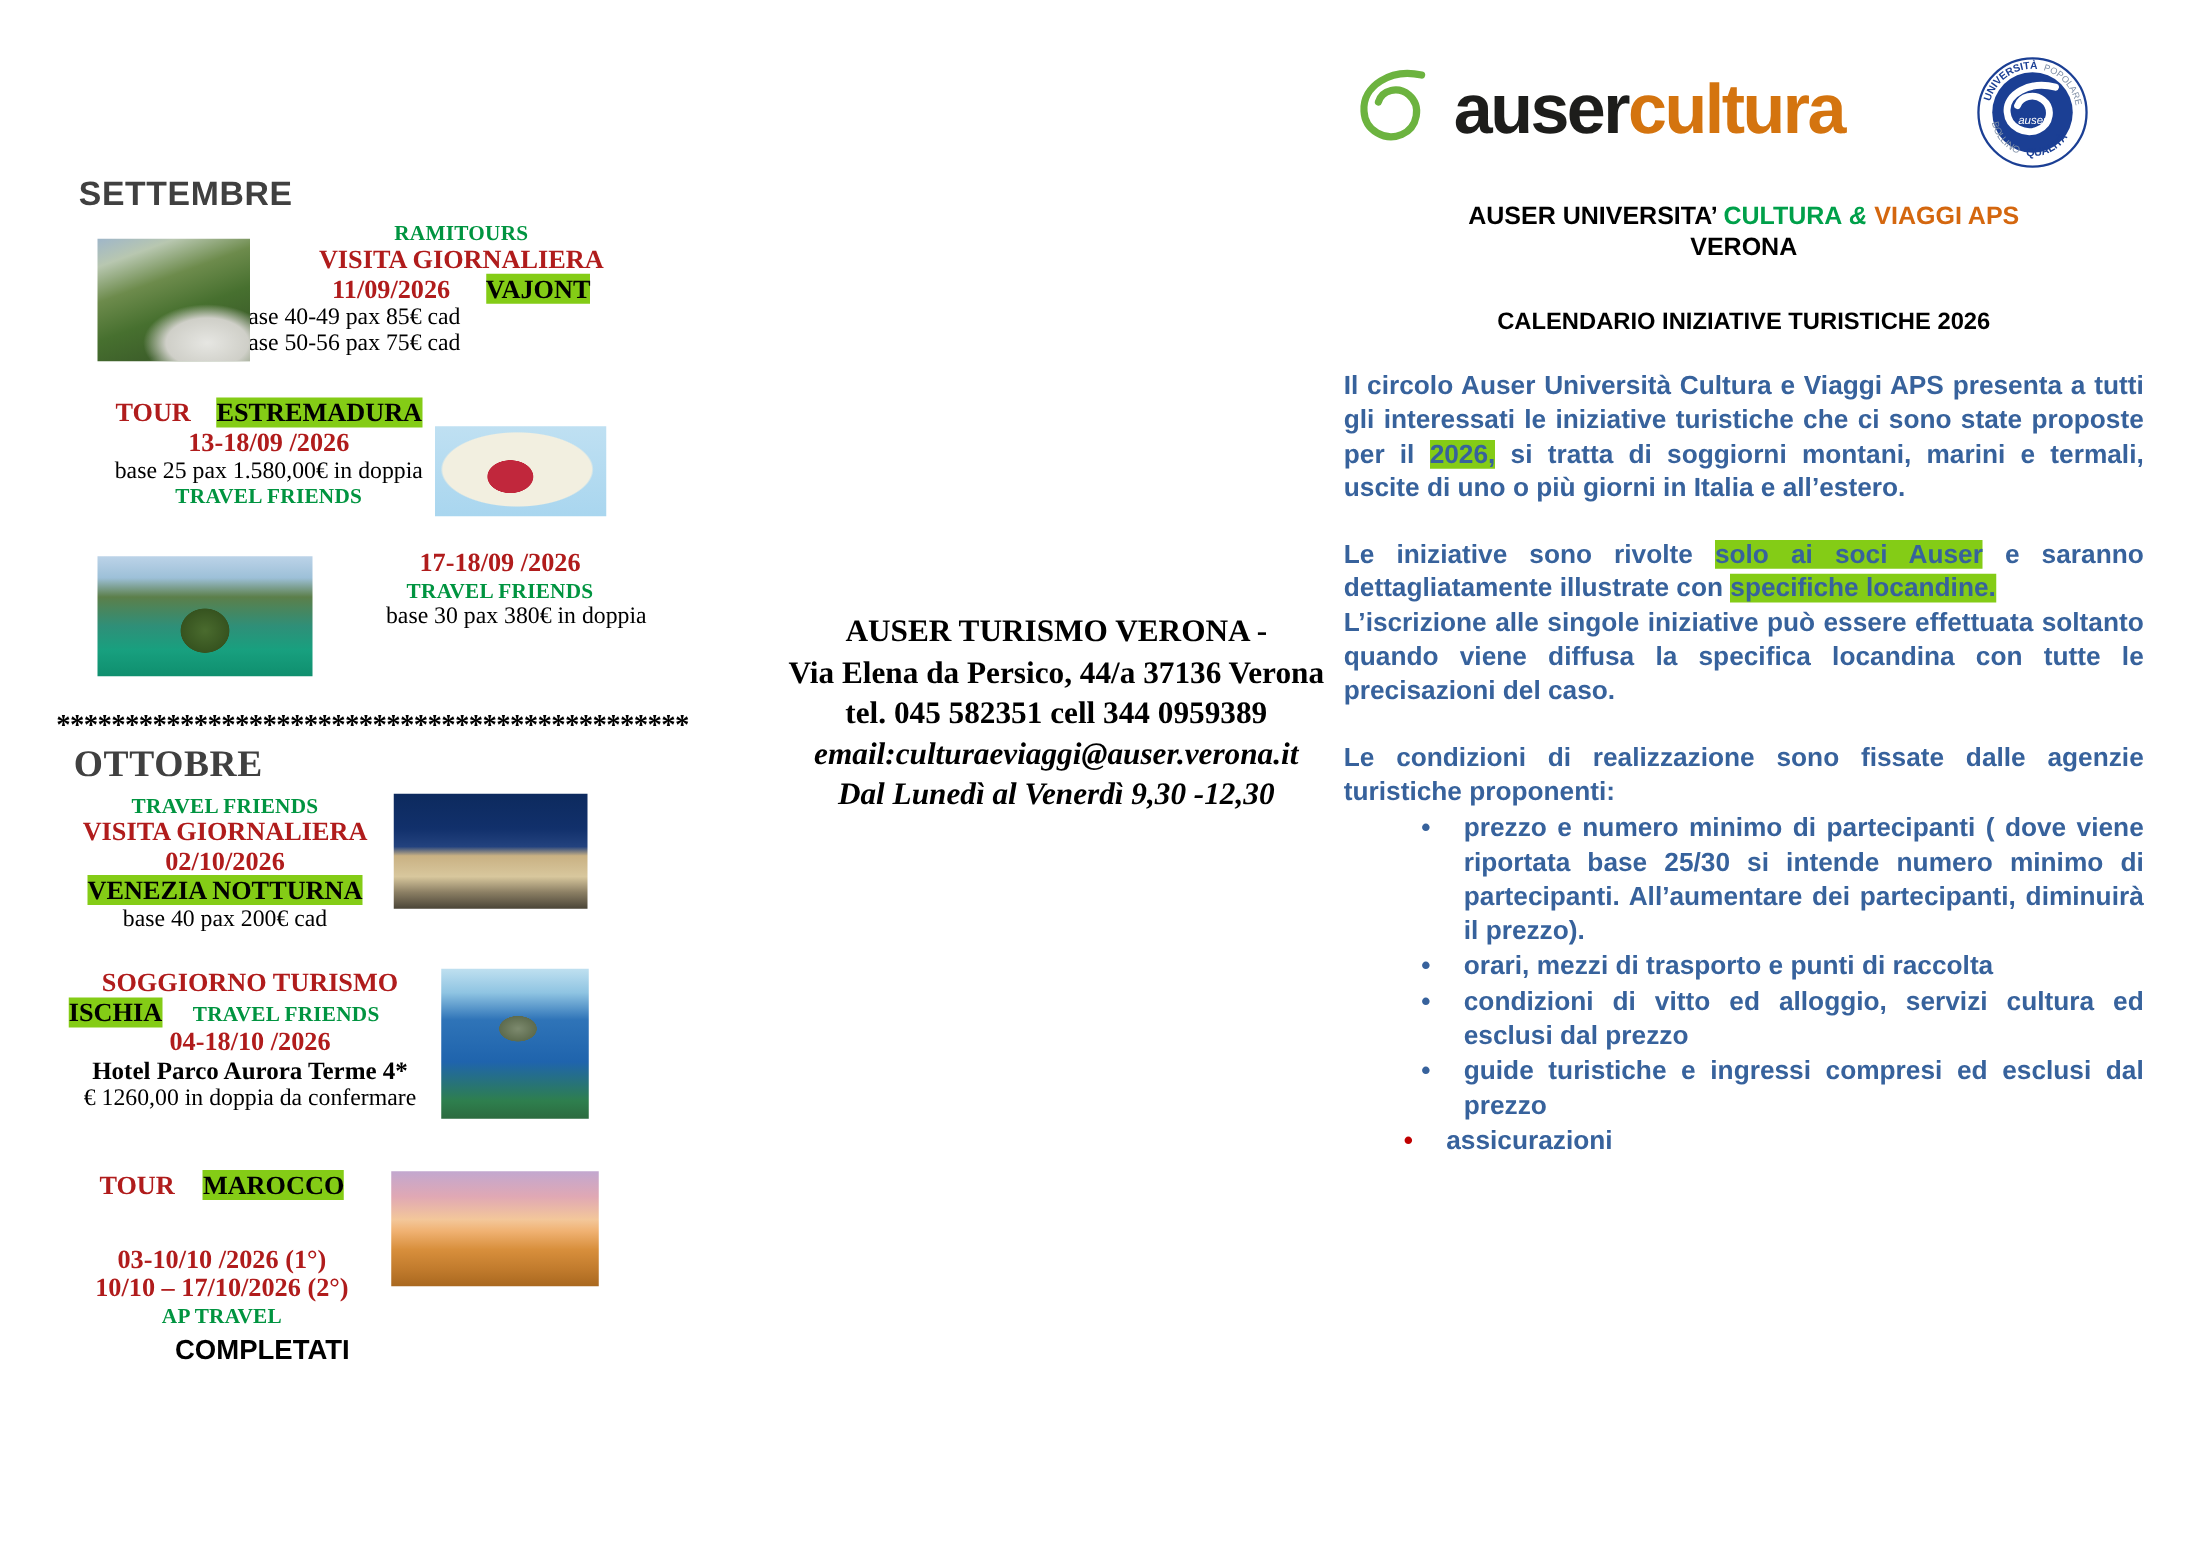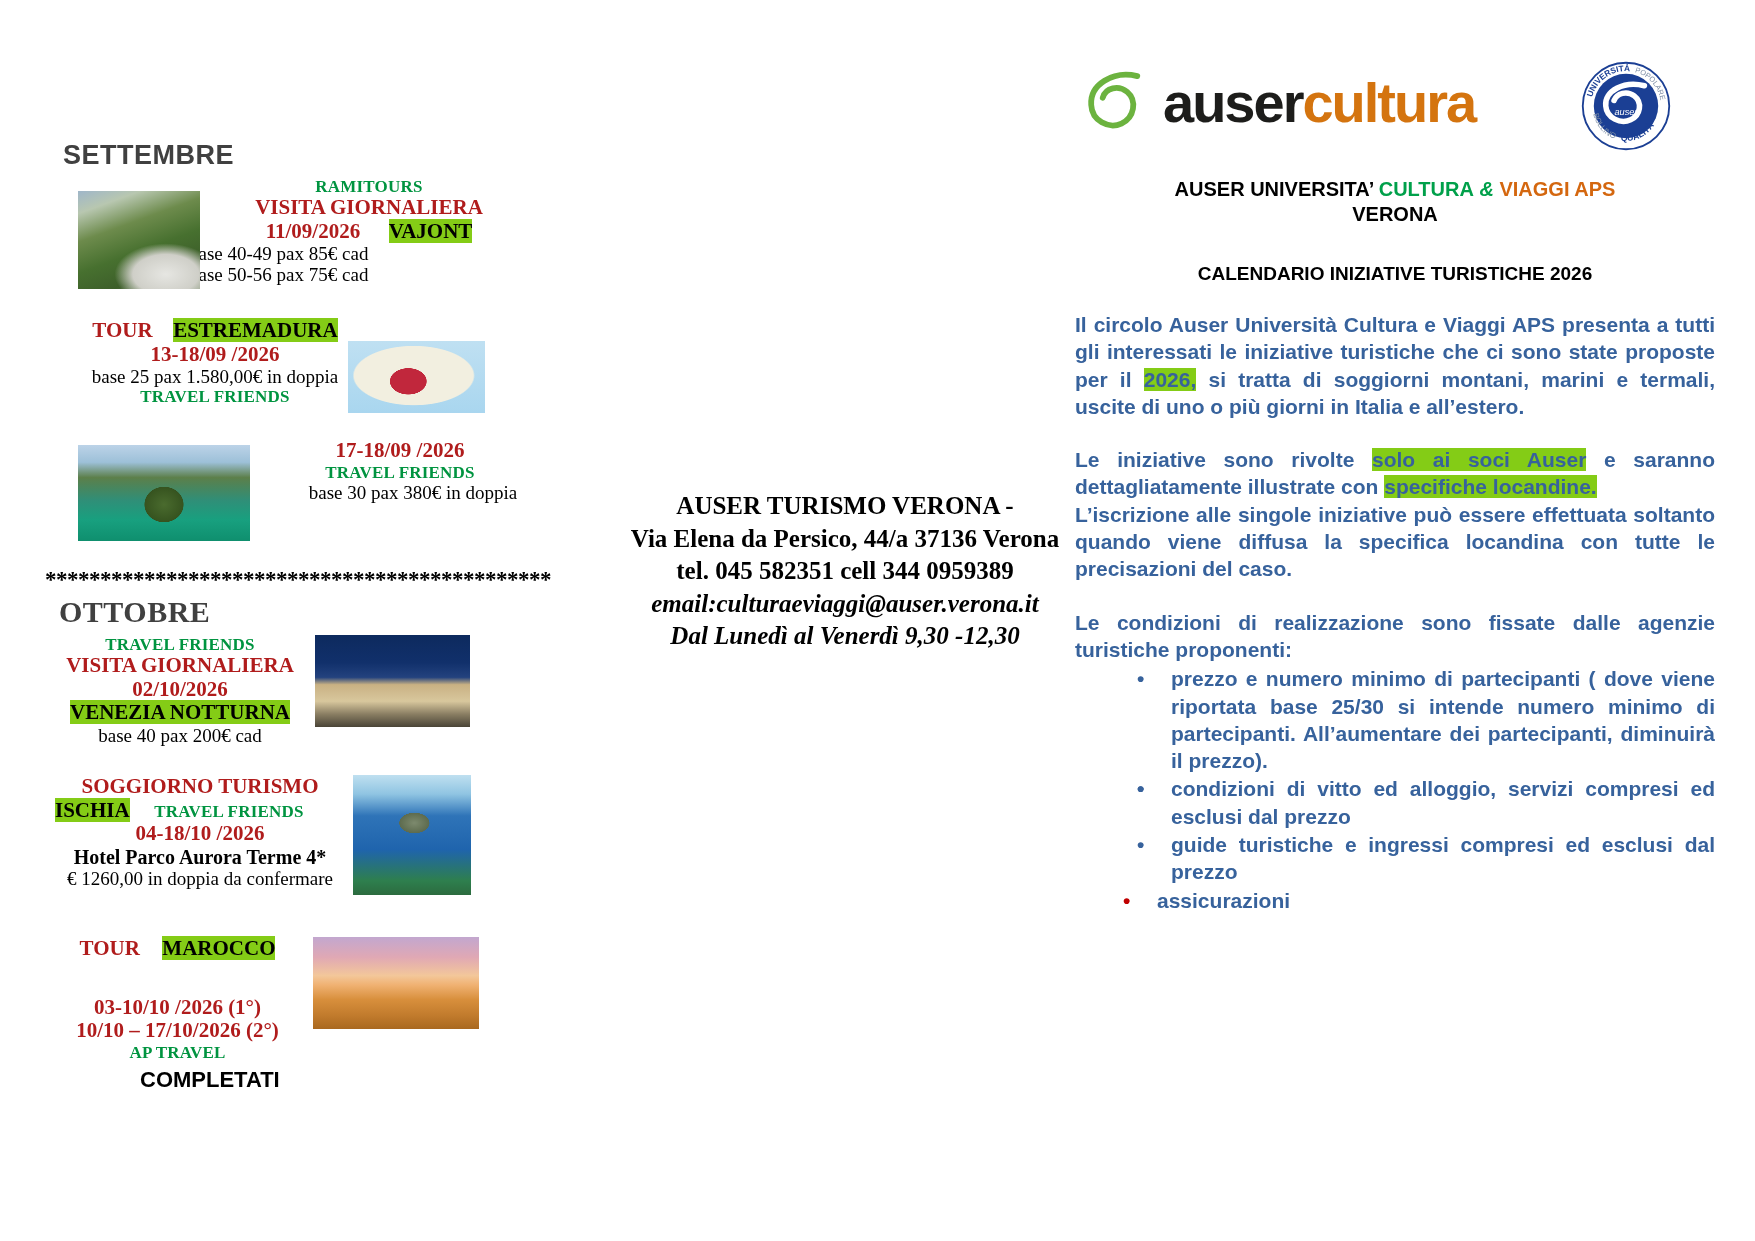--- a/index.html
+++ b/index.html
@@ -59,21 +59,21 @@
   
   .center-col {
     position:absolute; left:555px; top:490px; width:580px;
     text-align:center;
     font-family:"Liberation Serif", serif;
   }
   .center-col div { font-size:25px; font-weight:bold; line-height:1.30; }
   .center-col .it { font-style:italic; }
 
   
-  .right-col { position:absolute; left:1075px; top:48px; width:640px; }
+  .right-col { position:absolute; left:1075px; top:32px; width:640px; }
 
   .logo-row { position:relative; height:105px; }
   .auser-logo { position:absolute; left:5px; top:18px; height:72px; }
   .auser-word {
     position:absolute; left:88px; top:22px;
     font-family:"Liberation Sans", sans-serif;
     font-weight:bold; font-size:56px; letter-spacing:-2px;
   }
   .auser-word .a { color:#1d1d1b; }
   .auser-word .c { color:#d4740f; }
@@ -286,24 +286,25 @@
 
     <div class="body-p tight">Le condizioni di realizzazione sono fissate dalle agenzie turistiche proponenti:</div>
 
     <ul class="cond">
       <li>
         <span class="bul">•</span>
         <span>prezzo e numero minimo di partecipanti ( dove viene riportata base 25/30 si intende numero minimo di partecipanti. All’aumentare dei partecipanti, diminuirà il prezzo).</span>
       </li>
       <li>
         <span class="bul">•</span>
+        <span>orari, mezzi di trasporto e punti di raccolta</span>
       </li>
       <li>
         <span class="bul">•</span>
-        <span>condizioni di vitto ed alloggio, servizi compresi ed esclusi    dal prezzo</span>
+        <span>condizioni di vitto ed alloggio, servizi cultura ed esclusi    dal prezzo</span>
       </li>
       <li>
         <span class="bul">•</span>
         <span>guide turistiche e ingressi compresi ed esclusi dal prezzo</span>
       </li>
       <li class="red-bullet" style="padding-left:82px;">
         <span class="bul" style="left:48px;">•</span>
         <span>assicurazioni</span>
       </li>
     </ul>

